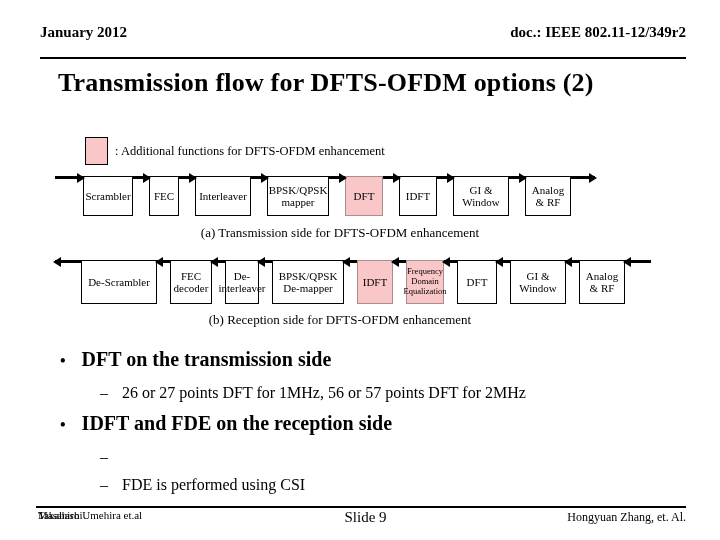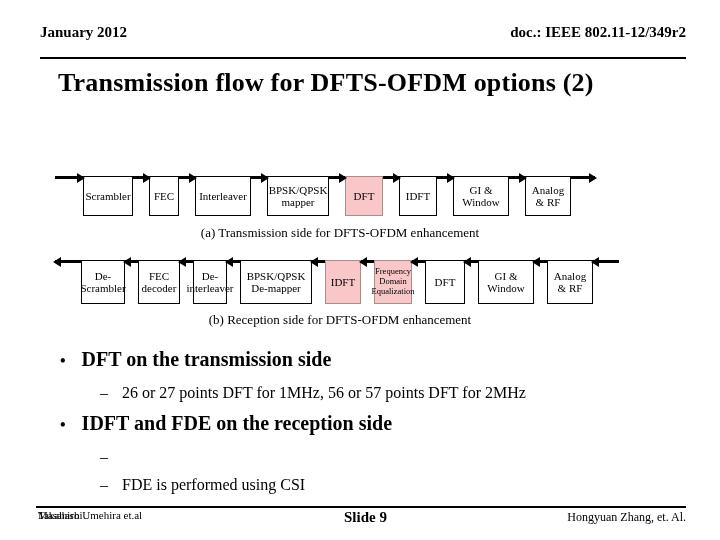--- a/index.html
+++ b/index.html
@@ -51,35 +51,39 @@
   
   .bullets{ position:absolute; top:348px; left:60px; right:20px; }
   .b1{ display:flex; gap:16px; font-size:20px; font-weight:bold; margin-bottom:10px; }
   .b1 .marker{ font-size:16px; line-height:26px; }
   .b2{ display:flex; gap:14px; font-size:16px; margin:8px 0 10px 40px; }
   
   .footline{ position:absolute; left:36px; right:34px; top:506px; border-top:2px solid #000; }
   .footer{ position:absolute; left:38px; right:34px; top:509px; font-size:12px; }
   .foot-left{ position:absolute; left:0; top:0; white-space:nowrap; font-size:11px; }
   .foot-left .overlay{ position:absolute; left:0; top:0; }
-  .foot-center{ position:absolute; left:7px; right:0; text-align:center; font-weight:bold; font-size:15px; top:0; }
+  .foot-center{ position:absolute; left:7px; right:0; text-align:center; font-weight:normal; font-size:15px; top:0; }
   .foot-right{ position:absolute; right:0; top:1px; font-size:12px; }
 </style>
 </head>
 <body>
 
 <div class="slide">
 
   <div class="header">
     <span>January 2012</span>
     <span>doc.: IEEE 802.11-12/349r2</span>
   </div>
 
   <div class="title">Transmission flow for DFTS-OFDM options (2)</div>
 
+  <div class="legend">
+    <span class="swatch"></span>
+    <span>: Additional functions for DFTS-OFDM enhancement</span>
+  </div>
 
   <div class="flow flow-a">
     <span class="arr r" style="width:28px"></span>
     <span class="box" style="width:50px">Scrambler</span>
     <span class="arr r" style="width:16px"></span>
     <span class="box" style="width:30px">FEC</span>
     <span class="arr r" style="width:16px"></span>
     <span class="box" style="width:56px">Interleaver</span>
     <span class="arr r" style="width:16px"></span>
     <span class="box" style="width:62px">BPSK/QPSK mapper</span>
@@ -91,21 +95,21 @@
     <span class="box" style="width:56px">GI &amp; Window</span>
     <span class="arr r" style="width:16px"></span>
     <span class="box" style="width:46px">Analog &amp; RF</span>
     <span class="arr r" style="width:24px"></span>
   </div>
 
   <div class="caption cap-a">(a) Transmission side for DFTS-OFDM enhancement</div>
 
   <div class="flow flow-b">
     <span class="arr l" style="width:26px"></span>
-    <span class="box" style="width:44px">De-Scrambler</span>
+    <span class="box" style="width:76px">De-Scrambler</span>
     <span class="arr l" style="width:13px"></span>
     <span class="box" style="width:42px">FEC decoder</span>
     <span class="arr l" style="width:13px"></span>
     <span class="box" style="width:34px">De-interleaver</span>
     <span class="arr l" style="width:13px"></span>
     <span class="box" style="width:72px">BPSK/QPSK De-mapper</span>
     <span class="arr l" style="width:13px"></span>
     <span class="box hl" style="width:36px">IDFT</span>
     <span class="arr l" style="width:13px"></span>
     <span class="box hl tiny" style="width:38px">Frequency Domain Equalization</span>

